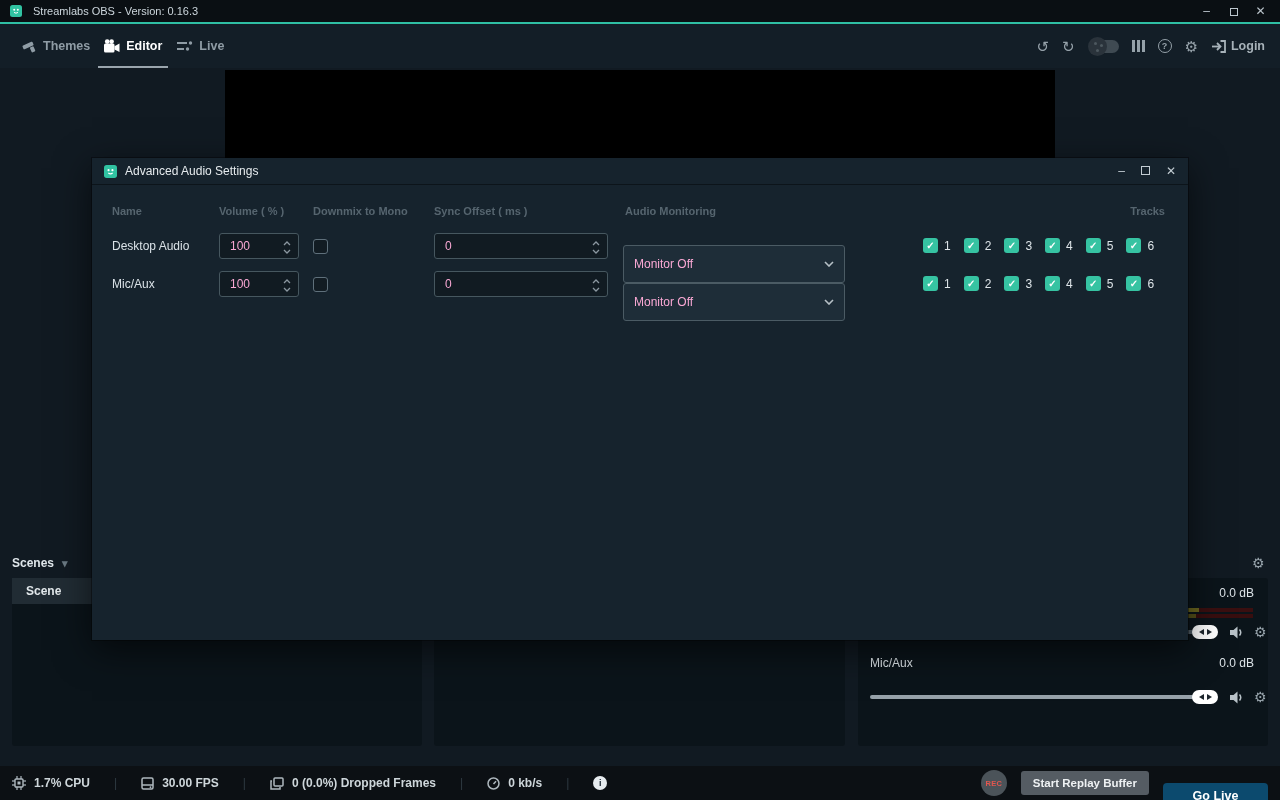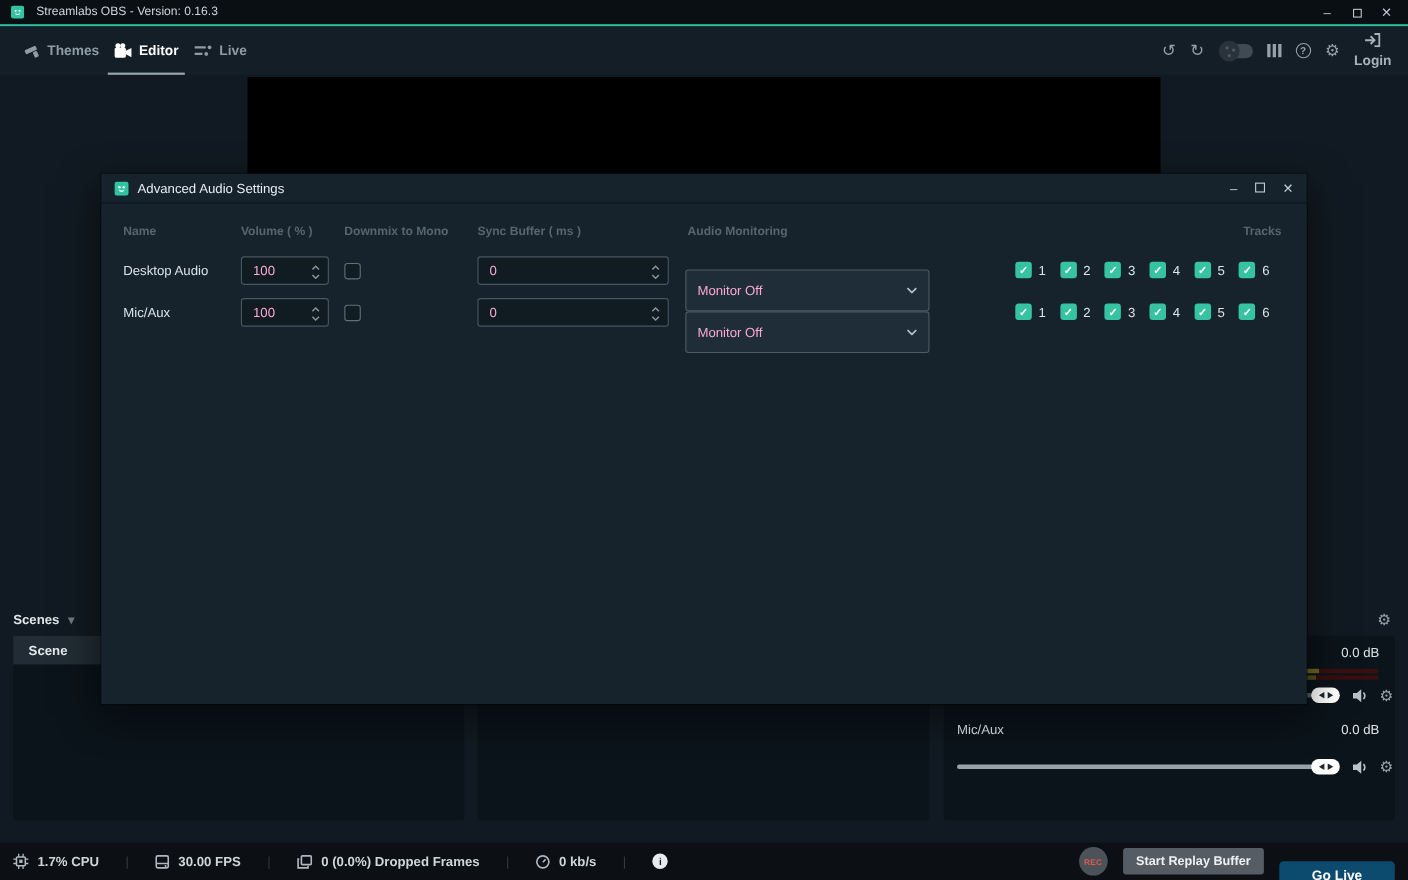--- a/index.html
+++ b/index.html
@@ -23,21 +23,21 @@
   .nav-item.active{color:#ffffff;}
   .nav-item.active::after{content:"";position:absolute;left:1px;right:1px;bottom:0;height:2px;background:#9aa5ad;}
   .nav-right{position:absolute;right:15px;top:0;height:44px;display:flex;align-items:center;gap:13px;color:#95a1a9;}
   .icon-glyph{font-size:15px;line-height:1;color:#95a1a9;}
   .help-circle{width:14px;height:14px;border:1.5px solid #95a1a9;border-radius:50%;font-size:9px;font-weight:700;color:#95a1a9;display:flex;align-items:center;justify-content:center;}
   .cols-icon{display:flex;gap:2px;}
   .cols-icon i{width:3px;height:12px;background:#95a1a9;}
   .toggle{position:relative;width:27px;height:13px;border-radius:7px;background:#3f4a52;margin-left:4px;}
   .toggle .knob{position:absolute;left:-4px;top:-3px;width:19px;height:19px;border-radius:50%;background:#2a333b;}
   .toggle .knob::before{content:"";position:absolute;width:3px;height:3px;border-radius:50%;background:#4d585f;top:5px;left:6px;box-shadow:6px 2px 0 #4d585f,2px 7px 0 #4d585f;}
-  .login{display:flex;align-items:center;gap:5px;color:#a7b2b9;font-size:12.5px;font-weight:600;cursor:pointer;flex-direction:column;}
+  .login{display:flex;align-items:center;gap:5px;color:#a7b2b9;font-size:12.5px;font-weight:600;cursor:pointer;}
 
   
   .preview{left:225px;top:70px;width:830px;height:400px;background:#000;}
   .scenes-title{left:12px;top:556px;color:#dfe6ea;font-size:12px;font-weight:700;display:flex;align-items:center;gap:8px;}
   .caret{color:#6b7a84;font-size:11px;}
   .mixer-gear{left:1252px;top:555px;font-size:14px;color:#97a3ab;cursor:pointer;}
   .panel{background:#0b141a;border-radius:3px;}
   .panel.p-scenes{left:12px;top:578px;width:410px;height:168px;}
   .panel.p-sources{left:434px;top:578px;width:411px;height:168px;}
   .panel.p-mixer{left:858px;top:578px;width:410px;height:168px;}
@@ -223,21 +223,21 @@
       <span class="dlg-btns">
         <span class="dlg-btn">–</span>
         <span class="dlg-btn"><i class="dlg-maxbox"></i></span>
         <span class="dlg-btn">✕</span>
       </span>
     </div>
 
     <span class="col-hdr" style="left:20px;">Name</span>
     <span class="col-hdr" style="left:127px;">Volume ( % )</span>
     <span class="col-hdr" style="left:221px;">Downmix to Mono</span>
-    <span class="col-hdr" style="left:342px;">Sync Buffer ( ms )</span>
+    <span class="col-hdr" style="left:342px;">Sync Offset ( ms )</span>
     <span class="col-hdr" style="left:533px;">Audio Monitoring</span>
     <span class="col-hdr" style="right:23px;">Tracks</span>
 
     <div class="dlg-row" style="top:75px;">
       <span class="row-name">Desktop Audio</span>
       <div class="num-input" style="left:127px;width:80px;">
         <span>100</span>
         <span class="spinner">
           <svg width="8" height="5">
               <path d="M1 4 L4 1 L7 4" stroke="#8b97a0" fill="none" stroke-width="1.3"></path>

